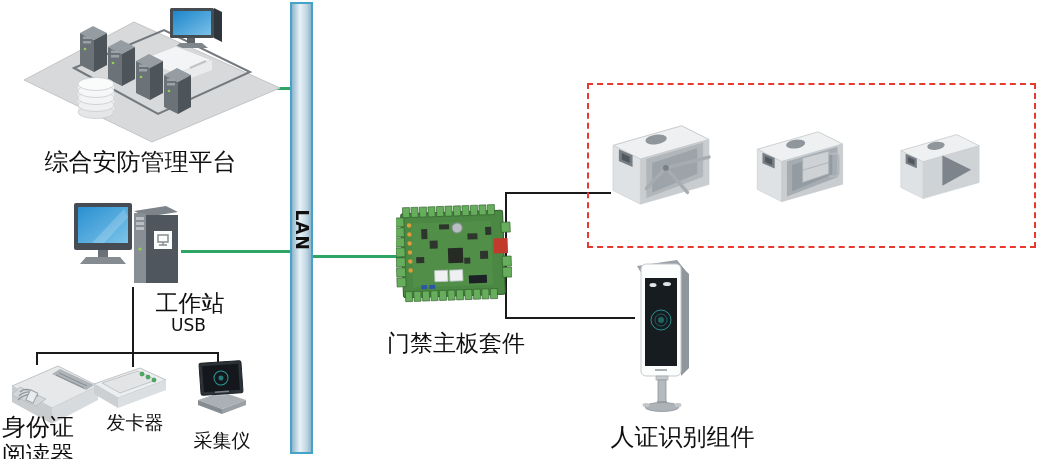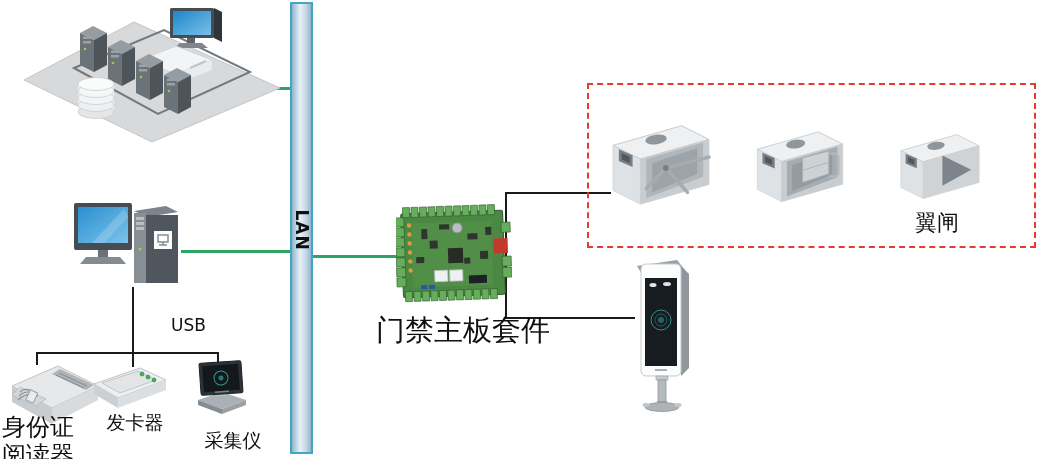--- a/index.html
+++ b/index.html
@@ -112,20 +112,21 @@
       <g>
         <rect x="56" y="76" width="36" height="28" fill="#eff0f1"></rect>
         <ellipse cx="74" cy="104" rx="18" ry="6.5" fill="#e4e6e8" stroke="#c9ccce" stroke-width="0.8"></ellipse>
         <ellipse cx="74" cy="97" rx="18" ry="6.5" fill="#eff0f1" stroke="#c9ccce" stroke-width="0.8"></ellipse>
         <ellipse cx="74" cy="90" rx="18" ry="6.5" fill="#f3f4f5" stroke="#c9ccce" stroke-width="0.8"></ellipse>
         <ellipse cx="74" cy="83" rx="18" ry="6.5" fill="#f6f7f8" stroke="#c9ccce" stroke-width="0.8"></ellipse>
         <ellipse cx="74" cy="76" rx="18" ry="6.5" fill="#fafbfb" stroke="#c9ccce" stroke-width="0.8"></ellipse>
       </g>
     </svg>
   </div>
+  <div class="lbl" style="left:38px;top:149px;width:205px;font-size:24px">综合安防管理平台</div>
 
   <div class="node" style="left:74px;top:203px">
     <svg width="112" height="88" viewBox="0 0 112 88">
       <defs>
         <linearGradient id="wg" x1="0" y1="0" x2="1" y2="1">
           <stop offset="0" stop-color="#2a8fd0"></stop>
             <stop offset="1" stop-color="#7cc4ea"></stop>
         </linearGradient>
       </defs>
       <rect x="0" y="0" width="58" height="47" rx="2" fill="#454c53"></rect>
@@ -139,20 +140,21 @@
       <rect x="62" y="14" width="8" height="3" fill="#b9bec3"></rect>
       <rect x="62" y="19" width="8" height="3" fill="#b9bec3"></rect>
       <rect x="62" y="24" width="8" height="3" fill="#b9bec3"></rect>
       <circle cx="66" cy="46" r="1.6" fill="#8fd14f"></circle>
       <rect x="80" y="28" width="18" height="18" fill="#fbfcfc"></rect>
       <rect x="84" y="32" width="10" height="7" fill="none" stroke="#868d93" stroke-width="1.5"></rect>
       <line x1="89" y1="39" x2="89" y2="42" stroke="#868d93" stroke-width="1.5"></line>
       <line x1="85" y1="42" x2="93" y2="42" stroke="#868d93" stroke-width="1.5"></line>
     </svg>
   </div>
+  <div class="lbl" style="left:145px;top:290px;width:90px;font-size:23px">工作站</div>
   <div class="lbl" style="left:166px;top:316px;width:45px;font-size:17px">USB</div>
 
   <div class="node" style="left:4px;top:362px">
     <svg width="100" height="66" viewBox="0 0 100 66">
       <polygon points="8,24 54,4 94,24 48,46" fill="#e6e8ea" stroke="#c0c4c7" stroke-width="1"></polygon>
       <polygon points="56,7 90,23 82,28 48,12" fill="#aeb4b8"></polygon>
       <line x1="55" y1="11" x2="83" y2="24" stroke="#868d92" stroke-width="1"></line>
       <line x1="52" y1="13" x2="80" y2="26" stroke="#868d92" stroke-width="1"></line>
       <polygon points="8,24 48,46 48,62 8,40" fill="#c8cccf"></polygon>
       <polygon points="48,46 94,24 94,38 48,62" fill="#d8dbdd"></polygon>
@@ -189,21 +191,21 @@
       <rect x="24" y="28" width="10" height="8" fill="#b9bec2"></rect>
       <g transform="rotate(-4 29 18)">
         <rect x="8" y="2" width="42" height="32" rx="2" fill="#2c3237" stroke="#1e2327" stroke-width="1"></rect>
         <rect x="11" y="5" width="36" height="26" fill="#14181c"></rect>
         <circle cx="29" cy="18" r="7" fill="none" stroke="#2fb9b4" stroke-width="1" opacity="0.8"></circle>
         <circle cx="29" cy="18" r="2.5" fill="#2fb9b4" opacity="0.6"></circle>
         <rect x="22" y="31" width="14" height="1.5" fill="#7d848a"></rect>
       </g>
     </svg>
   </div>
-  <div class="lbl" style="left:202px;top:430px;width:62px;font-size:19px">采集仪</div>
+  <div class="lbl" style="left:191px;top:430px;width:62px;font-size:19px">采集仪</div>
 
   <div class="node" style="left:396px;top:200px">
     <svg width="116" height="106" viewBox="0 0 116 106">
       <g transform="rotate(-2 58 53)">
         <rect x="6" y="12" width="102" height="84" rx="2" fill="#4a8843" stroke="#2f5a2a" stroke-width="1"></rect>
         <rect x="16" y="22" width="80" height="64" fill="#57944e" opacity="0.6"></rect>
         <g fill="#66ad5c" stroke="#2c5727" stroke-width="0.6">
           <rect x="8" y="6" width="7" height="10"></rect>
             <rect x="16.5" y="6" width="7" height="10"></rect>
           <rect x="25" y="6" width="7" height="10"></rect>
@@ -255,21 +257,21 @@
         <rect x="53" y="70" width="13" height="11" fill="#eef0f1" stroke="#c2c6c9" stroke-width="0.8"></rect>
         <rect x="72" y="76" width="18" height="8" fill="#1c2125"></rect>
         <rect x="24" y="84" width="6" height="4" fill="#2a56a8"></rect>
         <rect x="32" y="84" width="6" height="4" fill="#2a56a8"></rect>
         <rect x="20" y="56" width="8" height="6" fill="#2e352c"></rect>
         <rect x="68" y="58" width="6" height="6" fill="#2e352c"></rect>
         <rect x="90" y="28" width="6" height="8" fill="#2e352c"></rect>
       </g>
     </svg>
   </div>
-  <div class="lbl" style="left:376px;top:314px;width:160px;font-size:29px">门禁主板套件</div>
+  <div class="lbl" style="left:376px;top:330px;width:160px;font-size:23px">门禁主板套件</div>
 
   <div class="node" style="left:607px;top:114px">
     <svg width="108" height="98" viewBox="0 0 110 100">
       <polygon points="6,32 76,12 104,26 34,46" fill="#eef0f1" stroke="#c6cacd" stroke-width="1"></polygon>
       <polygon points="6,32 34,46 34,92 6,78" fill="#dfe2e4" stroke="#c6cacd" stroke-width="0.6"></polygon>
       <polygon points="34,46 104,26 104,72 34,92" fill="#c9cdd0" stroke="#c6cacd" stroke-width="0.6"></polygon>
       <polygon points="40,46 98,29 98,64 40,86" fill="#b0b6ba"></polygon>
       <polygon points="46,50 92,35 92,61 46,80" fill="#9da4a9"></polygon>
       <ellipse cx="50" cy="26" rx="11" ry="5" fill="#8f969c" transform="rotate(-8 50 26)"></ellipse>
       <polygon points="12,36 26,42 26,54 12,48" fill="#767d84"></polygon>
@@ -304,21 +306,20 @@
       <polygon points="6,32 76,12 104,26 34,46" fill="#eef0f1" stroke="#c6cacd" stroke-width="1"></polygon>
       <polygon points="6,32 34,46 34,92 6,78" fill="#dfe2e4" stroke="#c6cacd" stroke-width="0.6"></polygon>
       <polygon points="34,46 104,26 104,72 34,92" fill="#cfd3d6" stroke="#c6cacd" stroke-width="0.6"></polygon>
       <ellipse cx="50" cy="26" rx="11" ry="5" fill="#8f969c" transform="rotate(-8 50 26)"></ellipse>
       <polygon points="12,36 26,42 26,54 12,48" fill="#767d84"></polygon>
       <polygon points="15,40 23,43.5 23,50 15,46.5" fill="#50575d"></polygon>
       <polygon points="58,38 94,56 58,76" fill="#7d848b"></polygon>
     </svg>
   </div>
 
-  <div class="lbl" style="left:895px;top:210px;width:84px;font-size:22px">翼闸</div>
 
   <div class="node" style="left:633px;top:258px">
     <svg width="64" height="158" viewBox="0 0 64 158">
       <polygon points="4,8 44,2 52,12 10,18" fill="#9aa1a7"></polygon>
       <polygon points="10,18 52,12 52,16 10,22" fill="#565d63"></polygon>
       <polygon points="48,8 56,16 56,110 48,118" fill="#8f969c"></polygon>
       <rect x="8" y="6" width="40" height="112" rx="5" fill="#fcfdfd" stroke="#c5c9cc" stroke-width="1"></rect>
       <rect x="12" y="20" width="32" height="88" fill="#171c21"></rect>
       <ellipse cx="20" cy="27" rx="3.5" ry="2" fill="#e2e5e7"></ellipse>
       <ellipse cx="34" cy="26" rx="4" ry="2" fill="#dfe2e4"></ellipse>
@@ -327,14 +328,15 @@
       <circle cx="28" cy="62" r="3" fill="#2fbdb7" opacity="0.45"></circle>
       <rect x="22" y="111" width="12" height="2" fill="#aab0b5"></rect>
       <rect x="23" y="118" width="12" height="4" fill="#c6cacd" stroke="#9aa1a6" stroke-width="0.6"></rect>
       <rect x="25" y="122" width="8" height="24" fill="#b5babf" stroke="#8f969c" stroke-width="0.8"></rect>
       <rect x="24" y="143" width="10" height="5" fill="#9aa1a6"></rect>
       <ellipse cx="29" cy="149" rx="17" ry="4.5" fill="#aeb3b8" stroke="#8f969c" stroke-width="0.8"></ellipse>
       <ellipse cx="13" cy="147" rx="3.5" ry="2" fill="#c2c6c9"></ellipse>
       <ellipse cx="45" cy="147" rx="3.5" ry="2" fill="#c2c6c9"></ellipse>
     </svg>
   </div>
+  <div class="lbl" style="left:600px;top:424px;width:165px;font-size:24px">人证识别组件</div>
 
 </div>
 
 </body></html>

